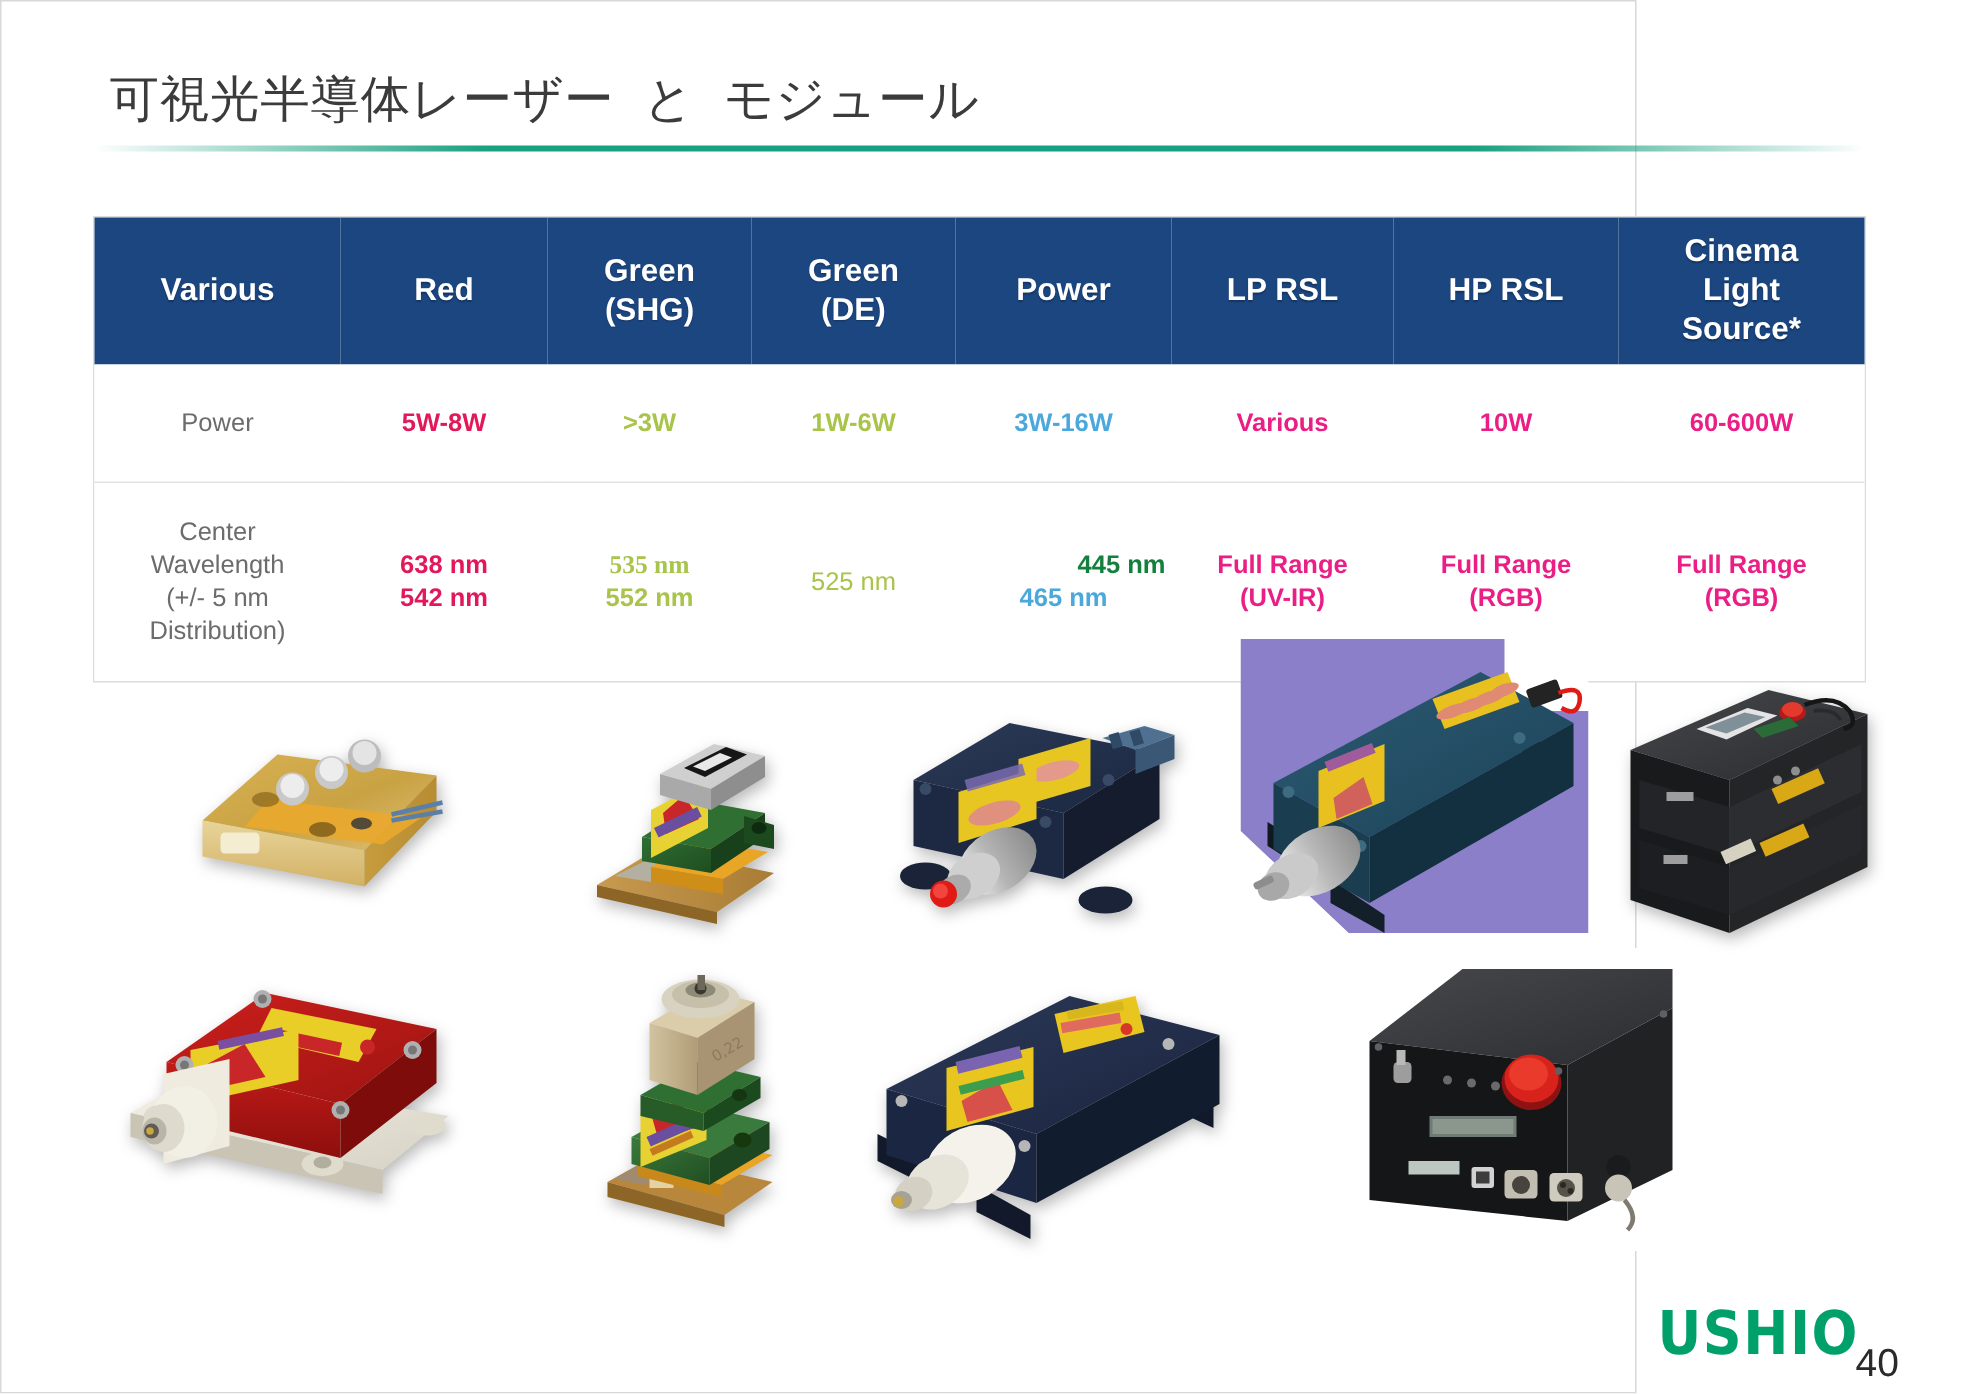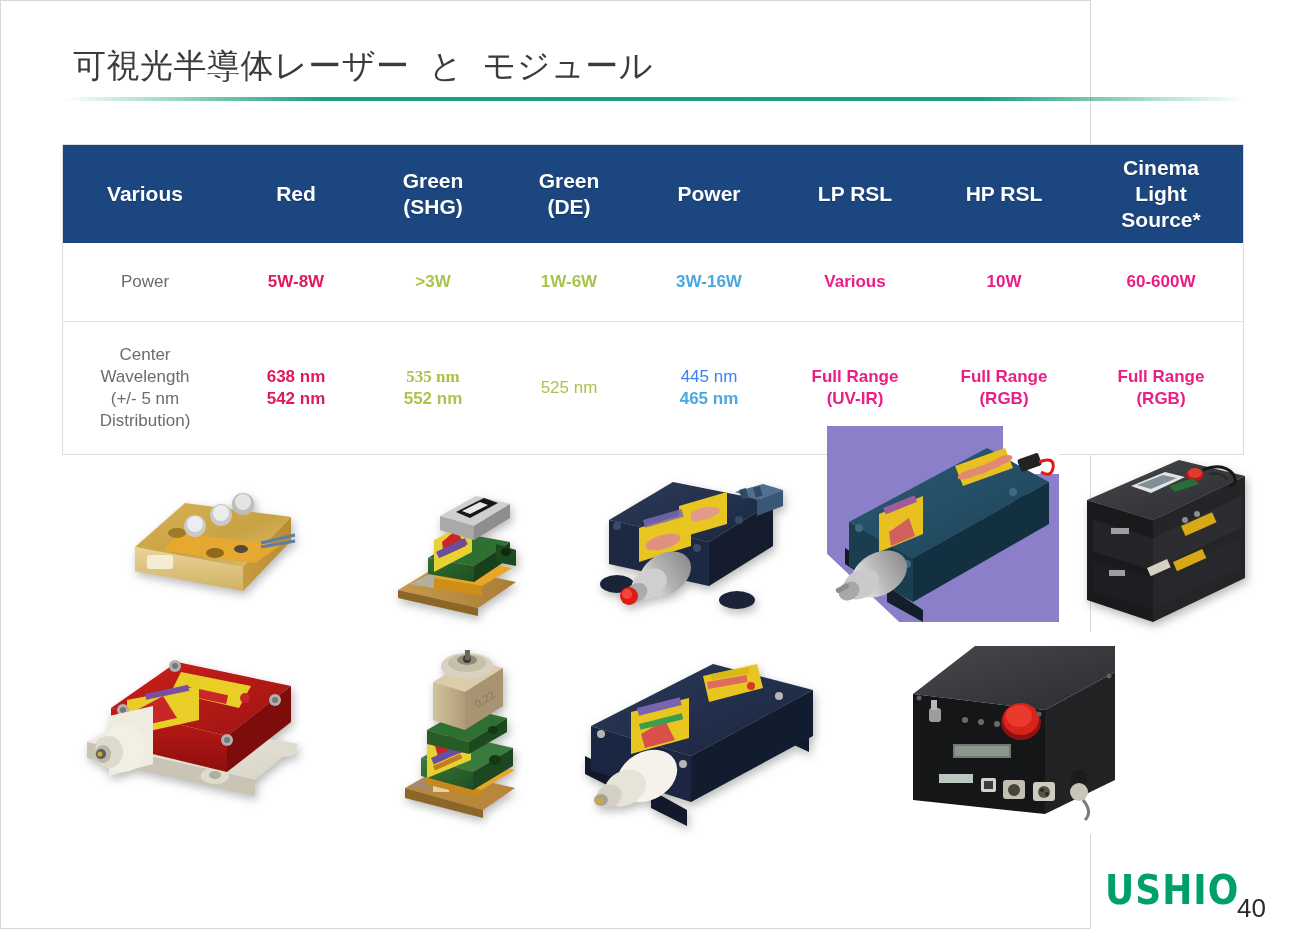--- a/index.html
+++ b/index.html
@@ -195,21 +195,21 @@
             <span class="cell-line" style="color: rgb(226, 24, 91); font-weight: bold;">542 nm</span>
           </td>
         <td>
             <span class="cell-line" style="color: rgb(168, 196, 74); font-weight: bold; font-family: Liberation Serif, serif;">535 nm</span>
             <span class="cell-line" style="color: rgb(168, 196, 74); font-weight: bold;">552 nm</span>
           </td>
         <td>
             <span class="cell-line" style="color: rgb(168, 196, 74); font-weight: normal;">525 nm</span>
           </td>
         <td>
-            <span class="cell-line" style="color: #3b82f6; font-weight: normal;">445 nm</span>
+            <span class="cell-line" style="color: #15803d; font-weight: bold; text-align: right;">445 nm</span>
             <span class="cell-line" style="color: rgb(74, 168, 220); font-weight: bold;">465 nm</span>
           </td>
         <td>
             <span class="cell-line" style="color: rgb(234, 30, 132); font-weight: bold;">Full Range</span>
             <span class="cell-line" style="color: rgb(234, 30, 132); font-weight: bold;">(UV-IR)</span>
           </td>
         <td>
             <span class="cell-line" style="color: rgb(234, 30, 132); font-weight: bold;">Full Range</span>
             <span class="cell-line" style="color: rgb(234, 30, 132); font-weight: bold;">(RGB)</span>
           </td>

